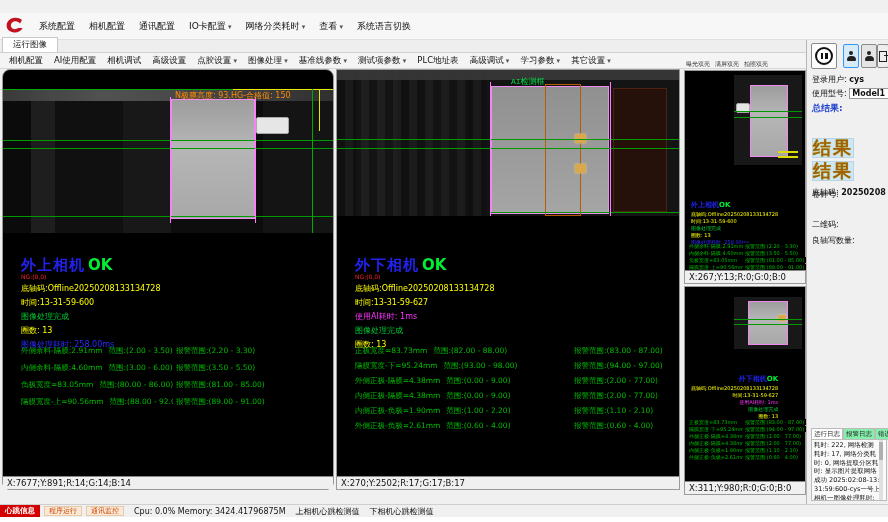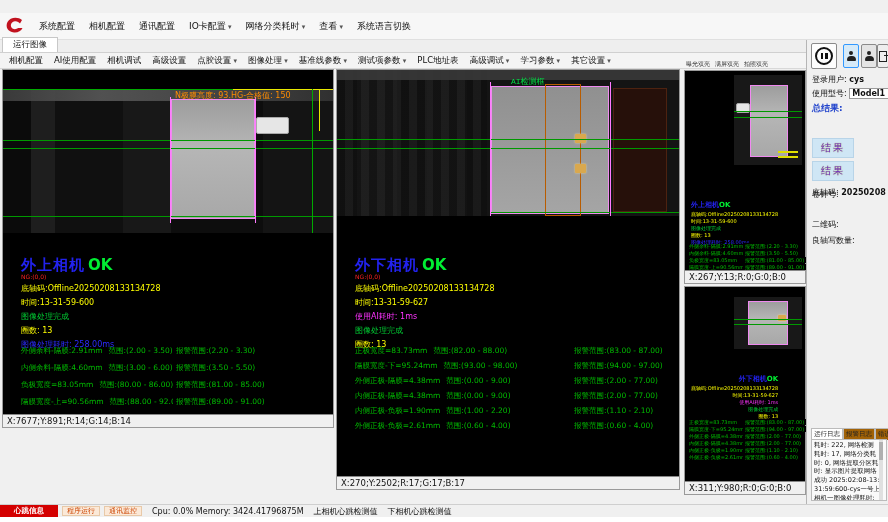--- a/index.html
+++ b/index.html
@@ -20,21 +20,21 @@
             border-bottom:1px solid #d0d0d0; display:flex; align-items:flex-end; }
   .tab { background:#ffffff; border:1px solid #c8c8c8; border-bottom:none; padding:1px 10px 1px 10px;
          font-size:8.5px; margin-left:2px; }
 
   .toolbar { position:absolute; left:0; top:53px; width:806px; height:16px; background:#f4f4f4;
              border-bottom:1px solid #d8d8d8; display:flex; align-items:center; padding-left:4px; }
   .tool-item { padding:2px 5px; font-size:8.5px; color:#111; border-right:1px solid transparent; }
 
   
   .panel { position:absolute; background:#000; border:1px solid #9a9a9a; }
-  .panel-left  { left:2px;   top:69px; width:332px; height:359px; }
+  .panel-left  { left:2px;   top:69px; width:332px; height:421px;border-radius:8px; }
   .panel-mid   { left:336px; top:69px; width:344px; height:421px; }
   .panel-m1    { left:684px; top:70px;  width:122px; height:214px; }
   .panel-m2    { left:684px; top:286px; width:122px; height:209px; }
 
   .vstatus { position:absolute; left:0; bottom:0; width:100%; height:13px; background:#f0f0f0;
              border-top:1px solid #888; color:#111; font-size:8.5px; padding:1px 4px; white-space:nowrap; }
 
   
   .scene { position:absolute; overflow:hidden; }
   .scene-left { left:0; top:19px; width:330px; height:144px;
@@ -108,37 +108,37 @@
   .icon-user::after { content:""; position:absolute; left:0; top:4.5px; width:9px; height:5px; border-radius:4px 4px 1px 1px; background:#222; }
   .icon-door { width:8px; height:11px; border:1.5px solid #222; position:relative; }
   .icon-door::after { content:""; position:absolute; right:-4px; top:3px; width:6px; height:1.5px; background:#222; }
 
   .sb-row { position:absolute; left:5px; font-size:8px; color:#111; white-space:nowrap; }
   .sb-input { display:inline-block; background:#fff; border:1px solid #9a9a9a; min-width:44px; height:11px;
               font-size:8px; font-weight:bold; padding:0 2px; vertical-align:middle; }
   .sb-total { color:#2244cc; font-weight:bold; font-size:9px; }
   .result-box { position:absolute; left:5px; width:42px; height:20px; background:#cfe6f5; border:1px solid #b8d4e8;
                 display:flex; align-items:center; justify-content:center; }
-  .result-box span { color:#6d28d9; font-weight:normal; font-size:10px; text-shadow:0 0 1px #aa0; letter-spacing:2px; }
+  .result-box span { color:#a16207; font-weight:bold; font-size:18px; text-shadow:0 0 1px #aa0; letter-spacing:2px; }
   .sb-bold { font-weight:bold; }
 
   .log-tabs { position:absolute; left:4px; top:388px; width:76px; display:flex; }
-  .log-tab { font-size:6.5px; padding:1px 2px; border:1px solid #bbb; border-bottom:none; background:#a16207; white-space:nowrap; }
+  .log-tab { font-size:6.5px; padding:1px 2px; border:1px solid #bbb; border-bottom:none; background:#86efac; white-space:nowrap; }
   .log-tab.active { background:#fff; }
   .log-area { position:absolute; left:4px; top:399px; width:76px; height:62px; background:#fafafa;
               border:1px solid #bbb; font-size:6.5px; line-height:1.35; color:#111; padding:1px 6px 1px 2px;
               overflow:hidden; word-break:break-all; }
   .log-scroll { position:absolute; right:5px; top:400px; width:4px; height:60px; background:#e0e0e0; }
   .log-thumb { position:absolute; right:5px; top:402px; width:4px; height:18px; background:#b0b0b0; }
 
   
   .statusbar { position:absolute; left:0; top:504px; width:888px; height:13px; background:#f0f0f0;
                border-top:1px solid #cfcfcf; display:flex; align-items:center; font-size:8px; }
   .hb-chip { background:#d40000; color:#fff; font-weight:bold; height:100%; display:flex; align-items:center;
-             padding:0 14px; font-size:7.5px; }
+             padding:0 5px; font-size:7.5px; }
   .chip { color:#cc4400; background:#fbe9d8; border:1px solid #e8c9a8; padding:0 4px; margin-left:4px; font-size:7px; height:10px; display:flex; align-items:center;}
   .sb-text { margin-left:10px; color:#111; white-space:nowrap; }
   .bottom-white { position:absolute; left:0; top:517px; width:888px; height:5px; background:#ffffff; }
 </style>
 </head>
 <body>
 
 <div class="titlebar">
   <span>CYS-视觉检测系统</span>
 </div>

